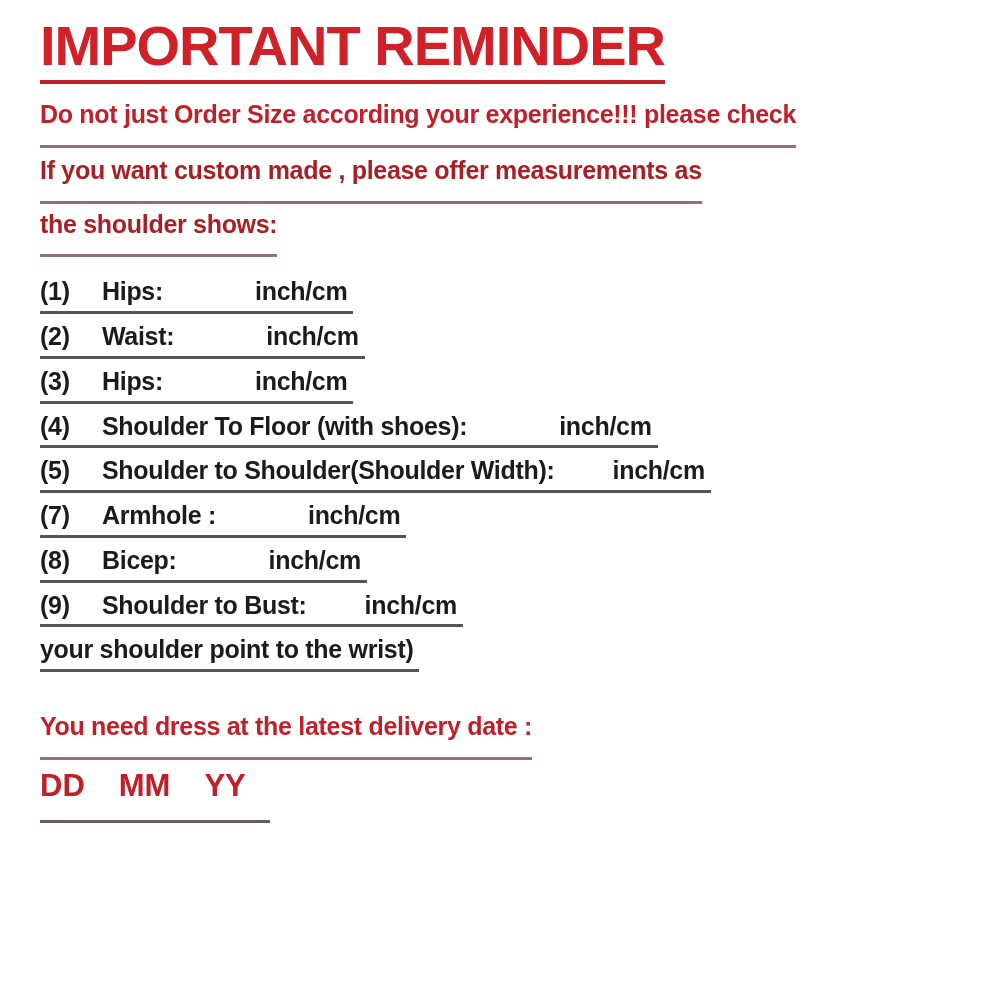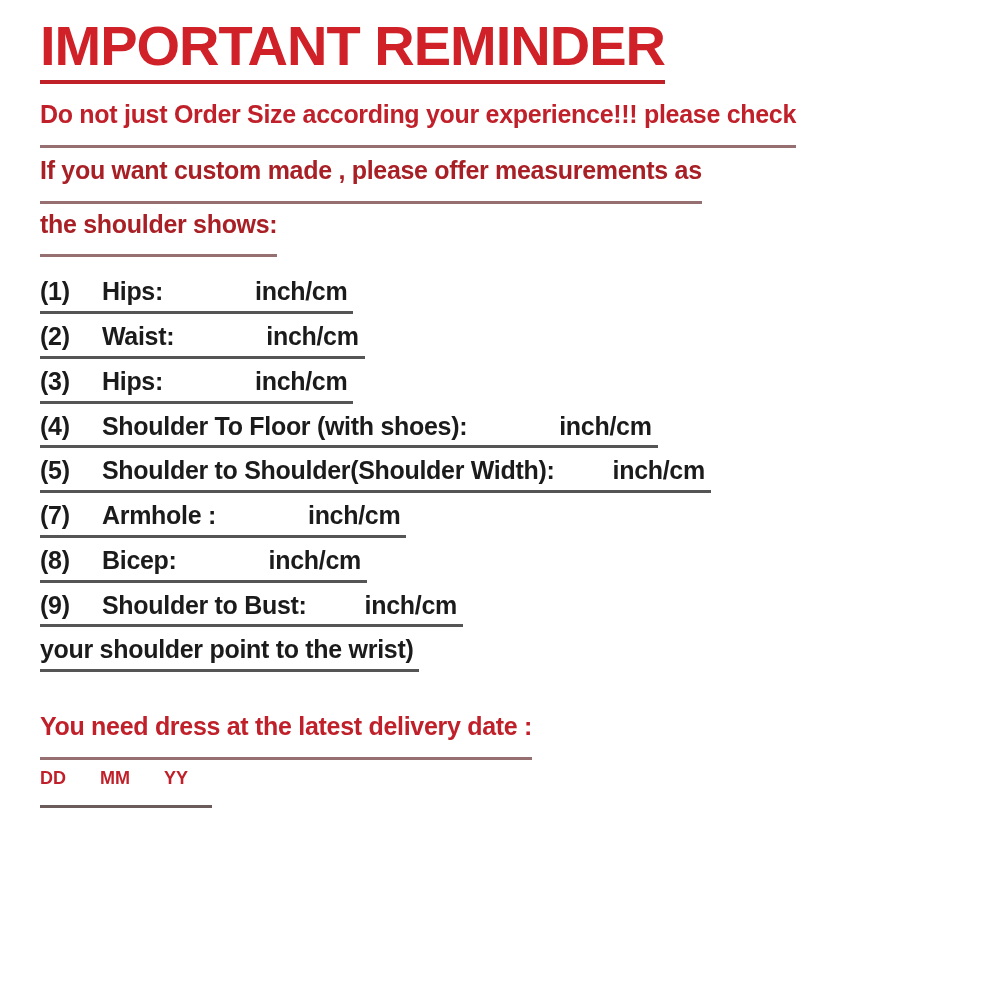--- a/index.html
+++ b/index.html
@@ -53,21 +53,21 @@
   .row .num { display: inline-block; width: 62px; }
   .gap-md { display: inline-block; width: 92px; }
   .gap-sm { display: inline-block; width: 58px; }
   .suffix { margin-left: 16px; }
 
   .strap-note { margin-top: 36px; margin-bottom: 8px; }
   .delivery-note { margin-top: 40px; margin-bottom: 8px; }
 
   .date-row {
     color: #c0202a;
-    font-size: 18px;
+    font-size: 31px;
   }
   .date-row .u-red { padding-right: 24px; border-bottom-color: #6b5b5b; }
   .date-row .dsep { display: inline-block; width: 34px; }
 </style>
 </head>
 <body>
 
 <div class="page">
 
   <div>

